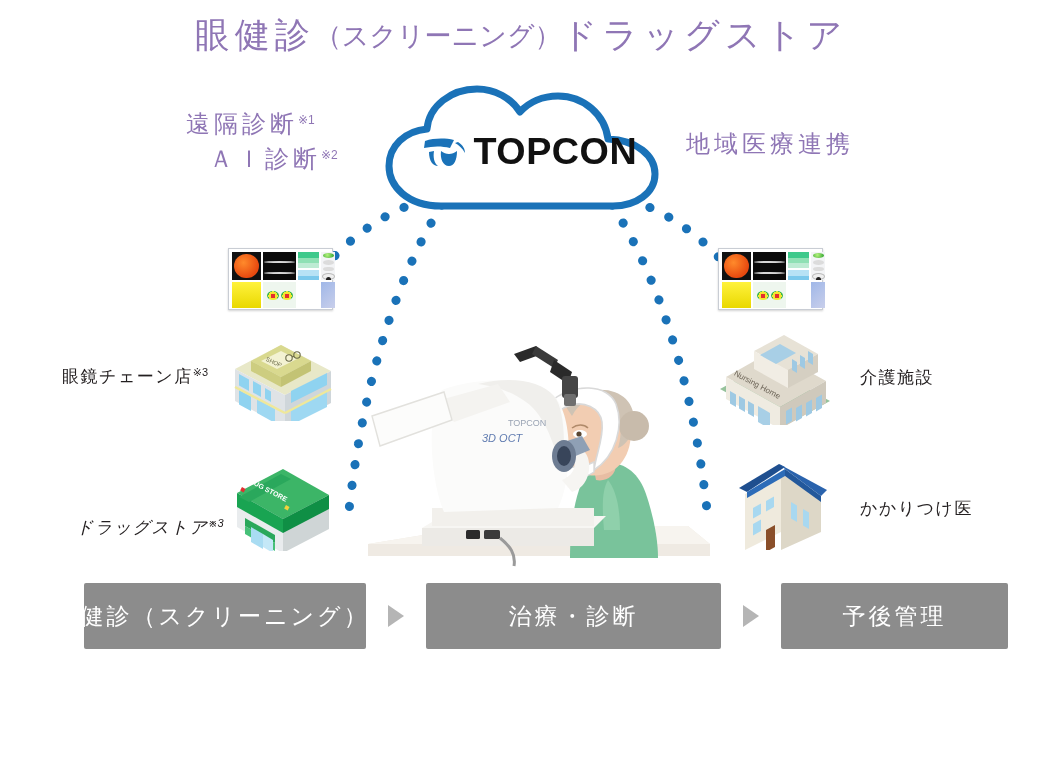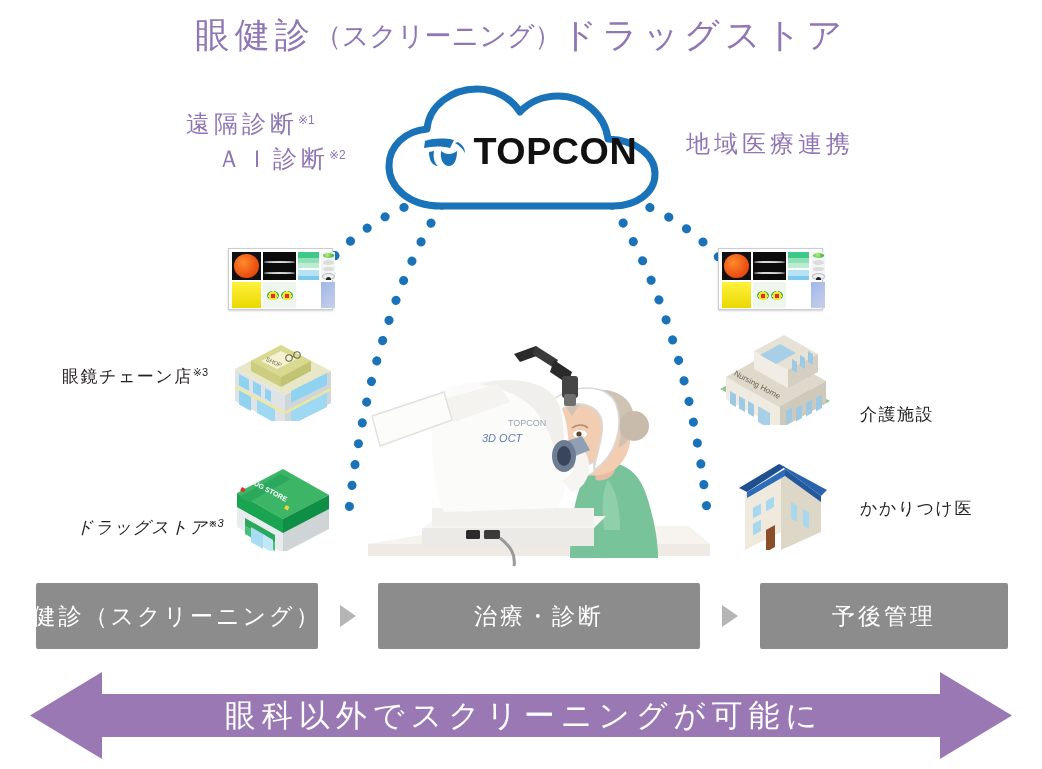--- a/index.html
+++ b/index.html
@@ -28,21 +28,21 @@
   .sidelabel{
     position:absolute;
     color:#8f76b5;
     font-size:24px;
     letter-spacing:4px;
     font-weight:500;
     white-space:nowrap;
   }
   .sidelabel .sup{font-size:12px;letter-spacing:0;vertical-align:8px;}
   #label-remote{left:186px;top:108px;}
-  #label-ai{left:217px;top:143px;}
+  #label-ai{left:209px;top:143px;}
   #label-region{left:686px;top:128px;}
 
   
   #cloud{position:absolute;left:383px;top:82px;width:290px;height:130px;}
   #cloud svg{display:block;}
   .topcon-word{
     position:absolute;left:0;top:0;width:290px;height:130px;
     display:flex;align-items:center;justify-content:center;
     gap:8px;padding-top:8px;box-sizing:border-box;
   }
@@ -101,35 +101,35 @@
   #bld-house{left:735px;top:450px;}
 
   
   .blabel{
     position:absolute;color:#231f20;font-size:17px;
     letter-spacing:1.5px;white-space:nowrap;font-weight:500;
   }
   .blabel .sup{font-size:11px;letter-spacing:0;vertical-align:6px;}
   #lbl-glasses{left:62px;top:365px;}
   #lbl-drug{left:76px;top:516px;font-style:italic;}
-  #lbl-nursing{left:860px;top:366px;margin-top:37px;}
+  #lbl-nursing{left:860px;top:366px;}
   #lbl-doctor{left:860px;top:497px;}
 
   
   #device{position:absolute;left:358px;top:330px;width:368px;height:245px;}
 
   
   #process{position:absolute;left:36px;top:583px;width:972px;height:66px;
     display:flex;align-items:center;}
   .pbox{
     height:66px;background:#8c8c8c;color:#ffffff;
     display:flex;align-items:center;justify-content:center;
     font-size:23px;letter-spacing:3px;border-radius:2px;white-space:nowrap;
   }
-  #pbox-0{width:282px;}
+  #pbox-0{width:282px;margin-left:48px;}
   #pbox-1{width:336px;}
   #pbox-2{width:259px;}
   .ptri{
     flex:0 0 auto;width:60px;display:flex;align-items:center;justify-content:center;
   }
   .ptri i{
     display:block;width:0;height:0;
     border-top:11px solid transparent;border-bottom:11px solid transparent;
     border-left:16px solid #b5b5b5;
   }
@@ -393,20 +393,14 @@
     <div class="ptri">
         <i></i>
       </div>
     <div class="pbox" id="pbox-1">治療・診断</div>
     <div class="ptri">
         <i></i>
       </div>
     <div class="pbox" id="pbox-2">予後管理</div>
   </div>
 
-  <div id="banner">
-    <svg width="982" height="95" viewBox="0 0 982 95">
-      <polygon points="0,47.5 72,4 72,26 910,26 910,4 982,47.5 910,91 910,69 72,69 72,91" fill="#9a78b4"></polygon>
-    </svg>
-    <div class="txt">眼科以外でスクリーニングが可能に</div>
-  </div>
 
 </div>
 
 </body></html>

